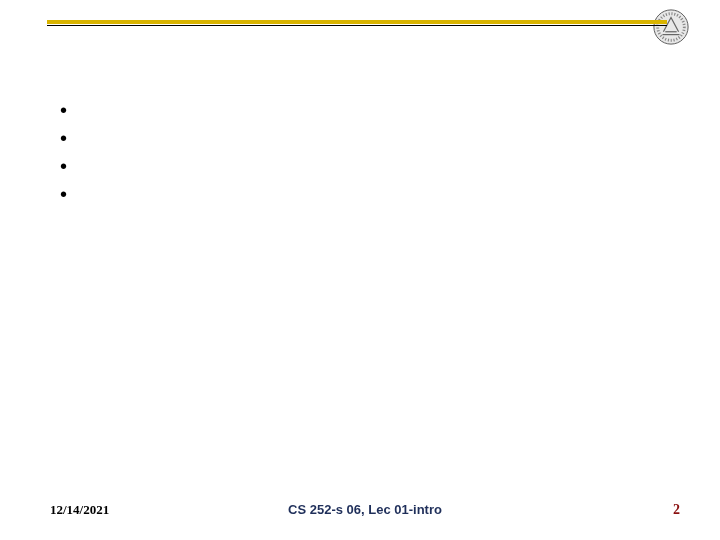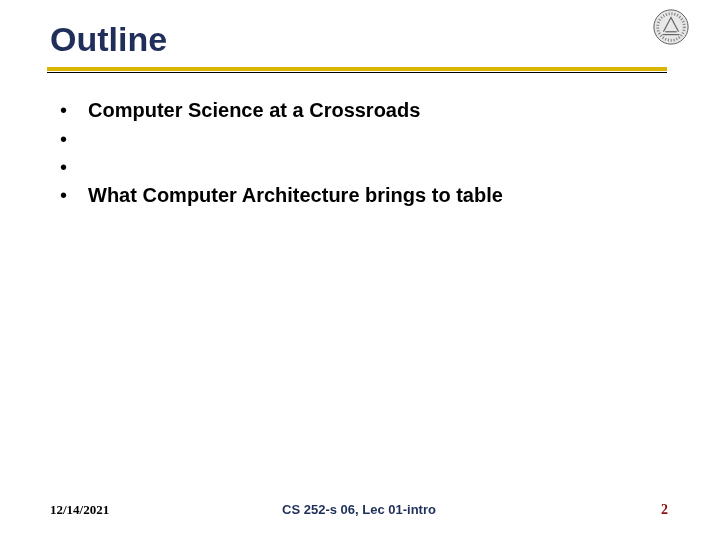--- a/index.html
+++ b/index.html
@@ -77,21 +77,21 @@
   .bullet-text {
     font-size: 20px;
     font-weight: bold;
     color: #000;
     line-height: 1.25;
   }
   .footer {
     position: absolute;
     bottom: 22px;
     left: 50px;
-    right: 52px;
+    right: 40px;
     display: flex;
     align-items: baseline;
     font-size: 13px;
   }
   .footer-date {
     color: #000;
     font-family: "Times New Roman", Times, serif;
     font-weight: bold;
     flex: 0 0 auto;
   }
@@ -123,39 +123,36 @@
       <circle cx="20" cy="20" r="14" fill="none" stroke="#888" stroke-width="3" stroke-dasharray="1.2 1.8"></circle>
       <g stroke="#666" stroke-width="1.3" fill="none">
         <path d="M12 25 L20 10 L28 25"></path>
         <path d="M14 25 L26 25"></path>
         <path d="M11 28 L29 28"></path>
       </g>
     </svg>
   </div>
 
   <div class="header-area">
-    <h1 class="title">Outline</h1>
     <div class="title-underline"></div>
     <div class="title-subline"></div>
   </div>
 
   <div class="body-area">
     <div class="bullet-row">
       <span class="bullet-dot">•</span>
-      <span class="bullet-text">Computer Science at a Crossroads</span>
     </div>
     <div class="bullet-row">
       <span class="bullet-dot">•</span>
     </div>
     <div class="bullet-row">
       <span class="bullet-dot">•</span>
     </div>
     <div class="bullet-row">
       <span class="bullet-dot">•</span>
-      <span class="bullet-text">What Computer Architecture brings to table</span>
     </div>
   </div>
 
   <div class="footer">
     <span class="footer-date">12/14/2021</span>
     <span class="footer-center">CS 252-s 06, Lec 01-intro</span>
     <span class="footer-page">2</span>
   </div>
 
 </div>

